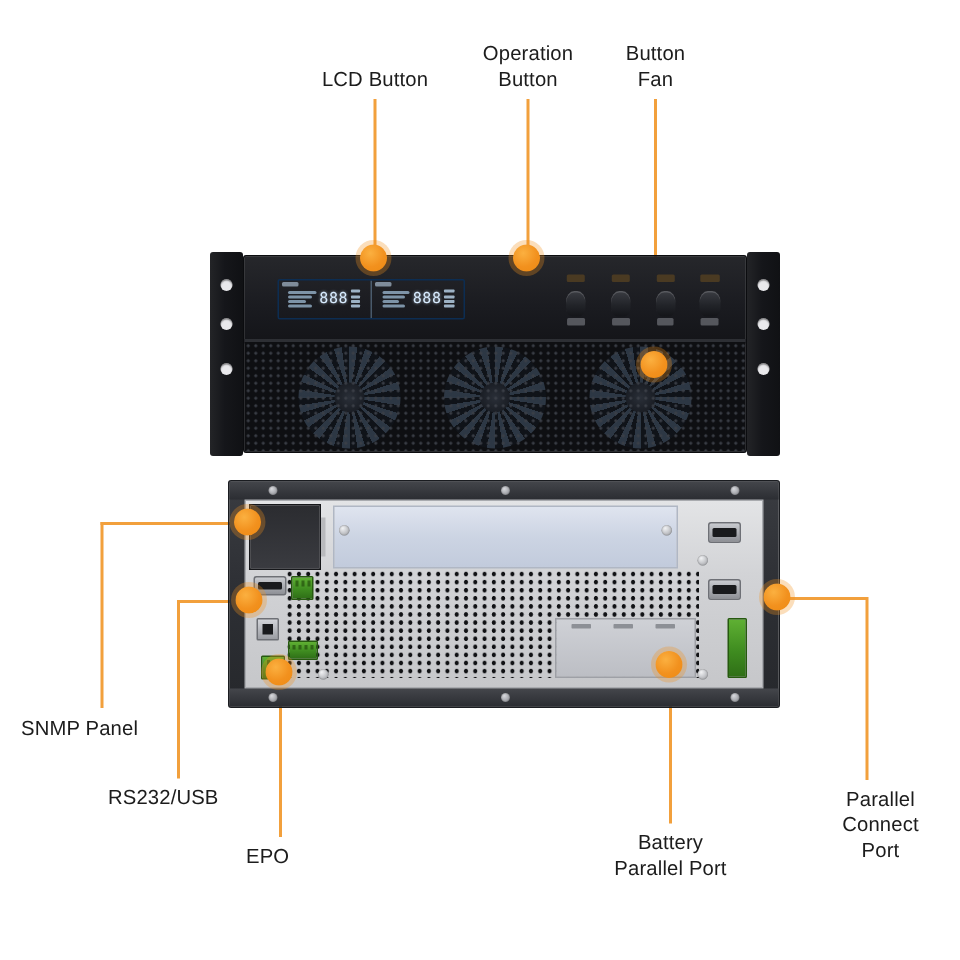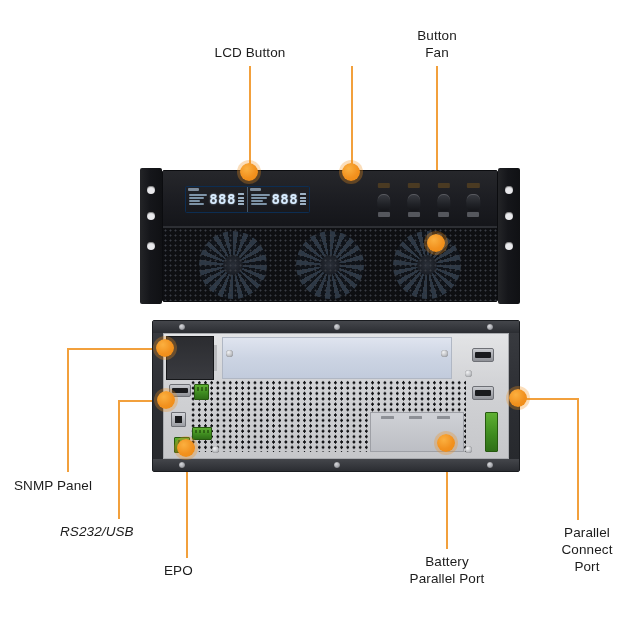--- a/index.html
+++ b/index.html
@@ -71,21 +71,21 @@
   }
   .lcd-half{flex:1;height:100%;position:relative;display:flex;align-items:center;justify-content:center;gap:2px;}
   .lcd-half + .lcd-half{border-left:1px solid rgba(160,205,245,.35);}
   .lcd-icons{
     display:flex;flex-direction:column;gap:1px;width:30%;
   }
   .lcd-icon-row{height:2px;background:rgba(186,221,250,.62);border-radius:1px;}
   .lcd-icon-row.s{width:62%;} .lcd-icon-row.m{width:84%;} .lcd-icon-row.l{width:100%;}
   .lcd-digits{
     font-family:"DejaVu Sans Mono", monospace;
-    font-size:14px;font-weight:bold;color:#d8ecff;
+    font-size:10px;font-weight:normal;color:#d8ecff;
     letter-spacing:.4px;text-shadow:0 0 2px rgba(216,236,255,.7);
   }
   .lcd-bars{display:flex;flex-direction:column;gap:1.3px;width:10%;}
   .lcd-bar{height:2px;background:rgba(200,228,252,.75);border-radius:.5px;}
   .lcd-top-tag{
     position:absolute;top:1px;left:4%;height:3px;width:18%;
     background:rgba(205,230,252,.55);border-radius:1px;
   }
 
   
@@ -205,25 +205,27 @@
     background:radial-gradient(circle at 35% 30%,#f2f3f5,#9a9ca1);
     box-shadow:inset 0 0 1px rgba(0,0,0,.5);
   }
 </style>
 </head>
 <body>
 
 <div id="stage">
 
   <div class="callout-label ca-center" style="left:250px;top:44px;">LCD Button</div>
+  <div class="callout-label ca-center" style="left:352px;top:27px;">Operation
+Button</div>
   <div class="callout-label ca-center" style="left:437px;top:27px;">Button
 Fan</div>
 
   <div class="callout-label ca-left" style="left:14px;top:477px;">SNMP Panel</div>
-  <div class="callout-label ca-left" style="left:60px;top:523px;font-style:italic;">RS232/USB</div>
+  <div class="callout-label ca-left" style="left:72px;top:523px;">RS232/USB</div>
   <div class="callout-label ca-left" style="left:164px;top:562px;">EPO</div>
   <div class="callout-label ca-center" style="left:447px;top:553px;">Battery
 Parallel Port</div>
   <div class="callout-label ca-center" style="left:587px;top:524px;">Parallel
 Connect Port</div>
 
   <div class="leader-v" style="left:249px;top:66px;height:102px;"></div>
   <div class="leader-v" style="left:351px;top:66px;height:102px;"></div>
   <div class="leader-v" style="left:436px;top:66px;height:174px;"></div>
 

